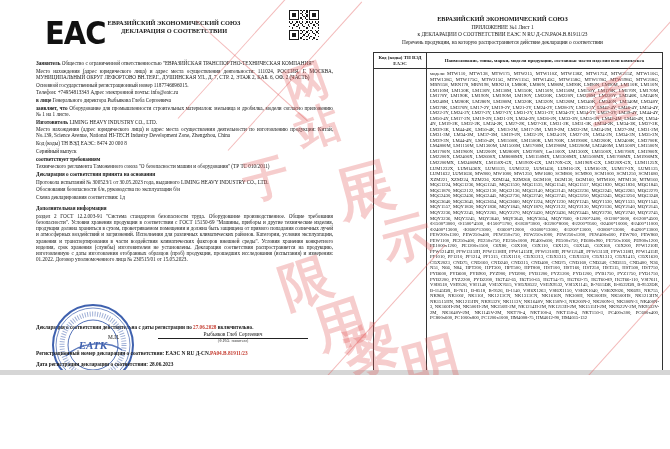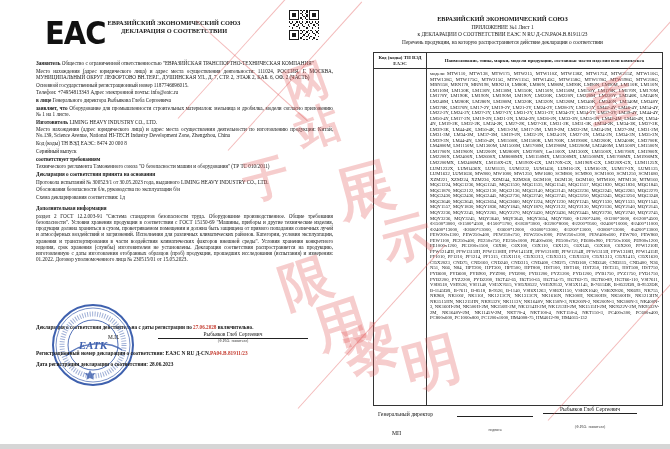--- a/index.html
+++ b/index.html
@@ -1,16 +1,16 @@
 <!DOCTYPE html>
 <html><head>
 <meta charset="utf-8">
 <style>
   html,body{margin:0;padding:0;background:#ffffff;}
-  .sheet{position:relative;width:670px;height:449px;background:#ffffff;overflow:hidden;
+  .sheet{position:relative;width:670px;height:375px;background:#ffffff;overflow:hidden;
          font-family:"Liberation Serif",serif;color:#161616;}
   
   .eac-logo{position:absolute;left:45px;top:16px;font-family:"DejaVu Sans",sans-serif;
             font-weight:900;font-size:29px;letter-spacing:-1px;transform:scaleY(1.12);color:#111;}
   .doc-header{position:absolute;left:98px;top:19px;width:152px;text-align:center;}
   .doc-header .t1,.doc-header .t2{font-weight:bold;font-size:6.3px;line-height:1.25;}
   .qr{position:absolute;left:289px;top:10px;width:30px;height:30px;}
   .body-text{position:absolute;left:36px;top:60px;width:297px;}
   .body-text p{margin:0 0 1.6px 0;font-size:5.2px;line-height:1.18;text-align:justify;}
   .body-text p:nth-child(17){margin-top:5px;}

